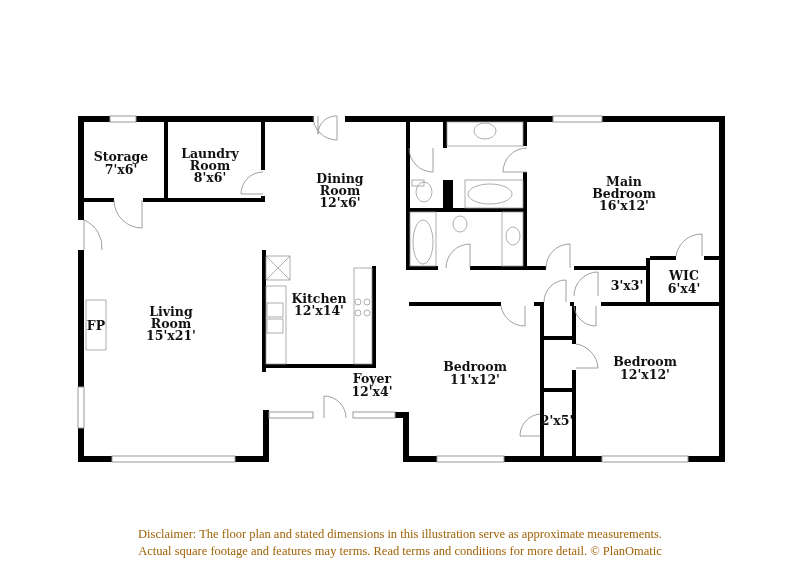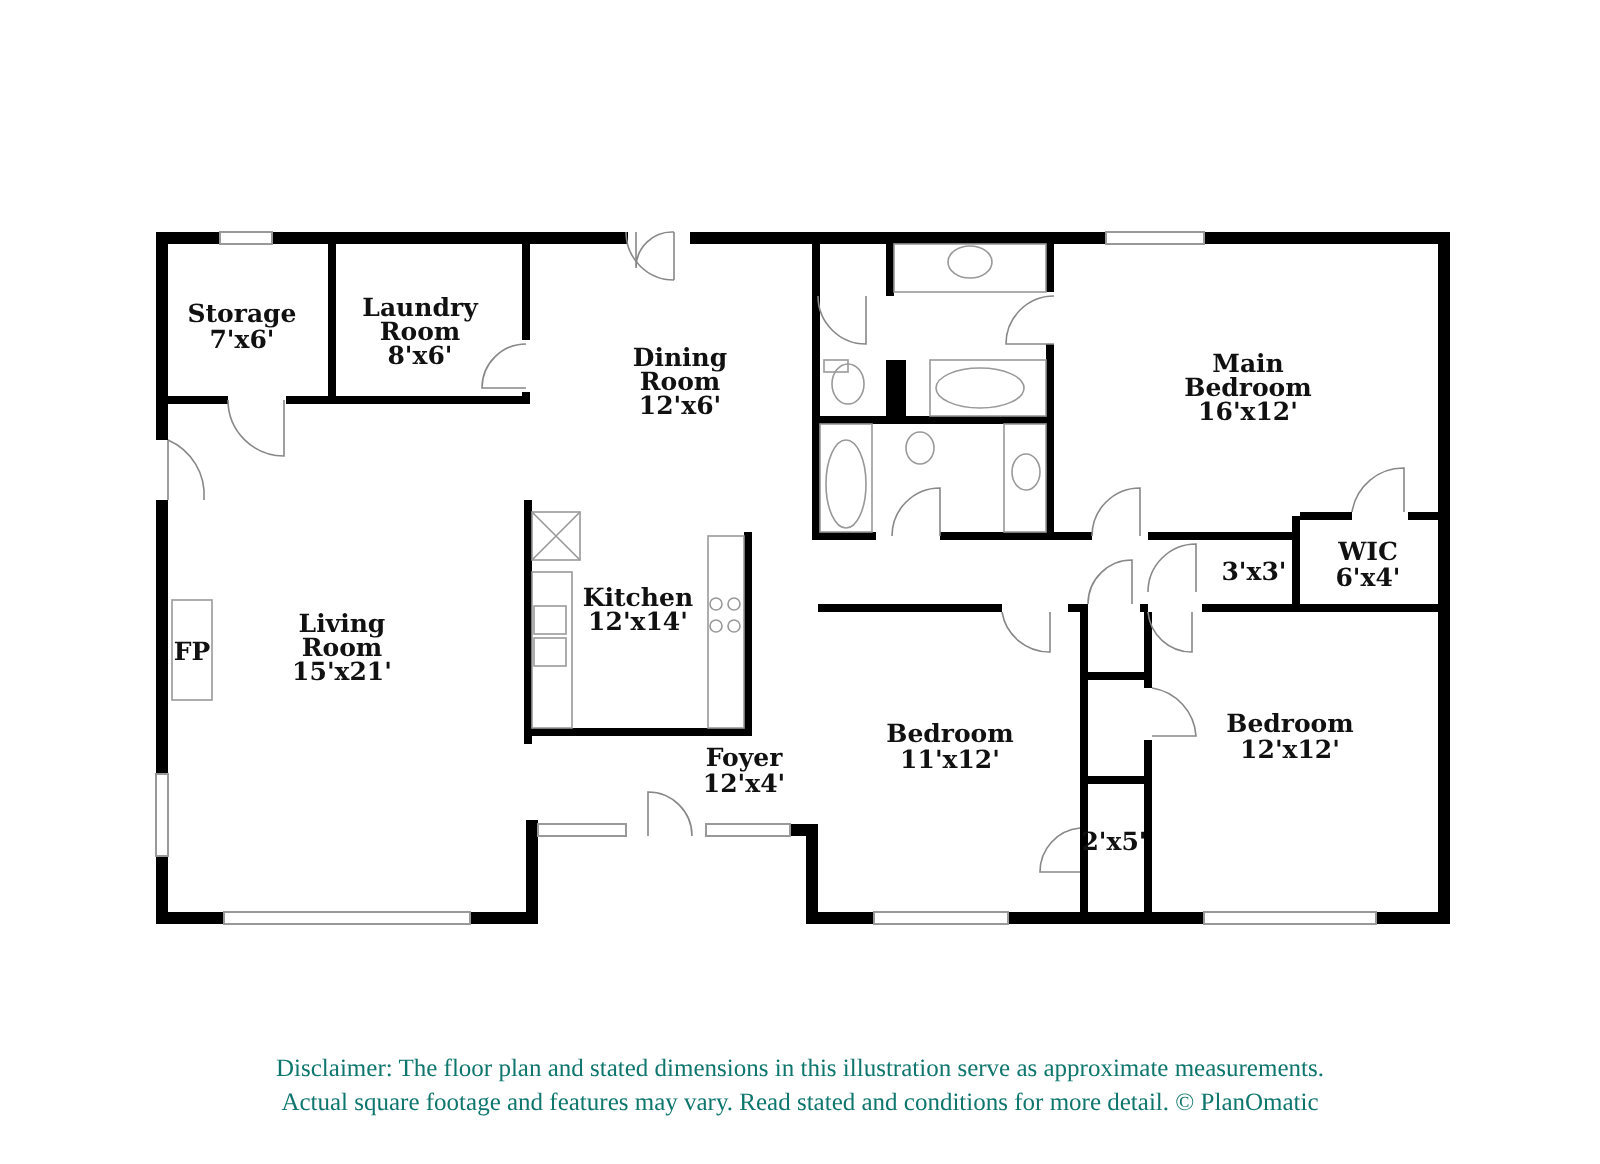--- a/index.html
+++ b/index.html
@@ -1,19 +1,19 @@
 <!DOCTYPE html>
 <html><head>
 <meta charset="utf-8">
 <style>
   html, body { margin: 0; padding: 0; background: #ffffff; }
   body { width: 800px; height: 582px; position: relative; overflow: hidden; font-family: "DejaVu Serif", "Liberation Serif", serif; }
   #plan { position: absolute; left: 0; top: 0; width: 800px; height: 582px; }
   .room-label { font-family: "DejaVu Serif", "Liberation Serif", serif; font-weight: bold; font-size: 12.5px; fill: #111; }
-  .disclaimer { position: absolute; left: 0; width: 800px; text-align: center; font-family: "Liberation Serif", "DejaVu Serif", serif; font-size: 12.5px; color: #0f766e; line-height: 17px; }
+  .disclaimer { position: absolute; left: 0; width: 800px; text-align: center; font-family: "Liberation Serif", "DejaVu Serif", serif; font-size: 12.5px; color: #a16207; line-height: 17px; }
 </style>
 </head>
 <body>
 
 <svg id="plan" viewBox="0 0 800 582" xmlns="http://www.w3.org/2000/svg">
   <g fill="#000">
 
     <rect x="78" y="116" width="32" height="6"></rect>
     <rect x="136" y="116" width="178" height="6"></rect>
     <rect x="345" y="116" width="208" height="6"></rect>
@@ -160,13 +160,13 @@
     <text class="room-label" text-anchor="middle" x="645" y="366"><tspan>Bedroom</tspan></text>
     <text class="room-label" text-anchor="middle" x="645" y="379"><tspan>12'x12'</tspan></text>
 
     <text class="room-label" text-anchor="middle" x="557" y="425"><tspan>2'x5'</tspan></text>
 
     <text class="room-label" text-anchor="middle" x="96" y="330"><tspan>FP</tspan></text>
   </g>
 </svg>
 
 <div class="disclaimer" style="top:526px;">Disclaimer: The floor plan and stated dimensions in this illustration serve as approximate measurements.</div>
-<div class="disclaimer" style="top:543px;">Actual square footage and features may vary. Read stated and conditions for more detail. © PlanOmatic</div>
+<div class="disclaimer" style="top:543px;">Actual square footage and features may terms. Read terms and conditions for more detail. © PlanOmatic</div>
 
 </body></html>

